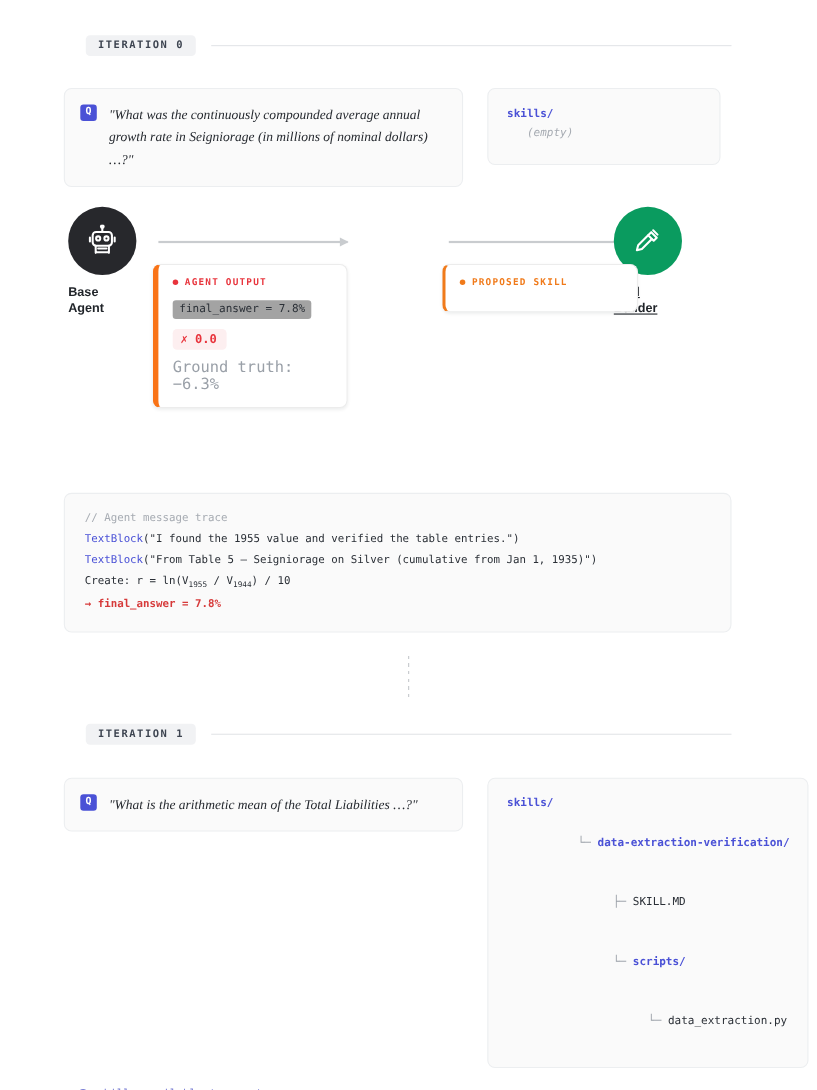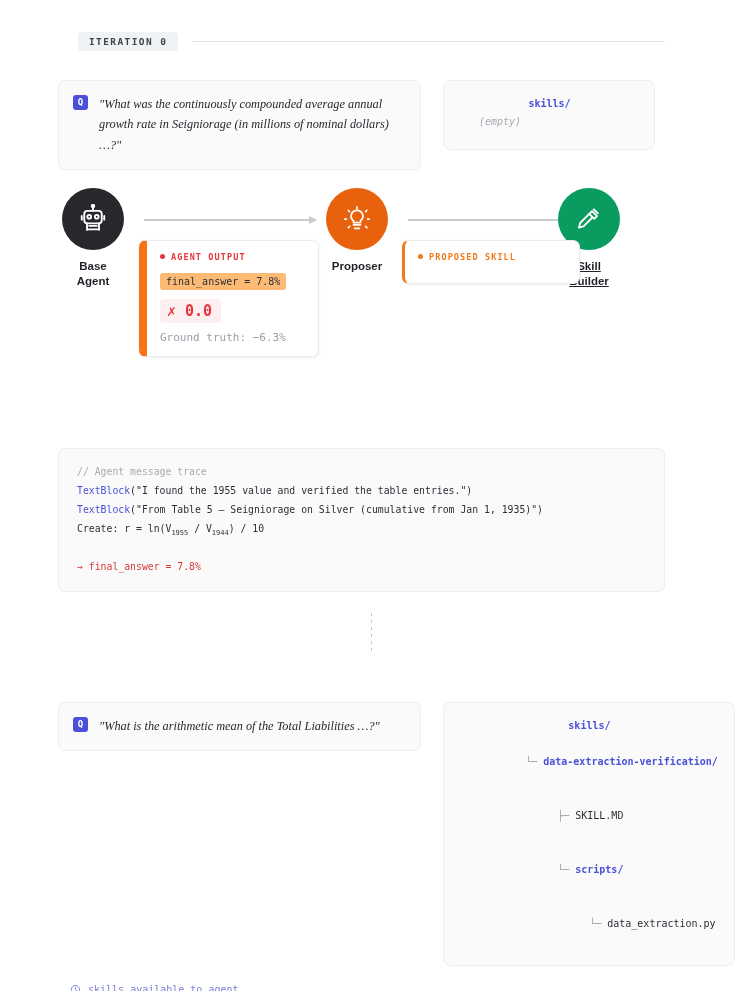--- a/index.html
+++ b/index.html
@@ -85,36 +85,36 @@
   }
   .tree-card {
     flex: 1;
     padding: 14px 16px 14px 17px;
     font-family: "DejaVu Sans Mono", monospace;
     font-size: 10px;
     line-height: 1.8;
     min-height: 40px;
   }
   .tree-line { white-space: pre; }
-  .tree-root { color: #4a51d6; font-weight: bold; text-align: center; }
+  .tree-root { color: #4a51d6; font-weight: bold; }
   .tree-dir { color: #4a51d6; font-weight: bold; }
   .tree-file { color: #2a2f36; }
   .tree-branch { color: #9aa0a8; }
   .tree-empty { color: #a6abb2; font-style: italic; }
 
   
   .pipeline {
     position: relative;
     margin: 0 0 0 58px;
     height: 170px;
   }
   .node {
     position: absolute;
     width: 62px;
-    text-align: center;
+    text-align: left;
   }
   .node-circle {
     width: 62px;
     height: 62px;
     border-radius: 50%;
     display: flex;
     align-items: center;
     justify-content: center;
   }
   .node-base   { background: #27282c; }
@@ -144,62 +144,62 @@
 
   
   .out-card {
     position: absolute;
     background: #ffffff;
     border: 1px solid #ececec;
     border-radius: 7px;
     box-shadow: 0 1px 3px rgba(16,22,26,.07);
     padding: 11px 13px 12px 13px;
   }
-  .out-card.fail { border-left: 8px solid #f97316; }
+  .out-card.fail { border-left: 5px solid #f97316; }
   .out-card.skill { border-left: 3px solid #f07a1a; }
 
   .out-title {
     font-family: "DejaVu Sans Mono", monospace;
     font-size: 8.5px;
     font-weight: bold;
     letter-spacing: 1.1px;
     display: flex;
     align-items: center;
     gap: 6px;
     margin-bottom: 9px;
   }
   .out-title.fail { color: #e8343c; }
   .out-title.skill { color: #f07a1a; }
   .dot { width: 5px; height: 5px; border-radius: 50%; display: inline-block; }
   .dot.fail { background: #e8343c; }
   .dot.skill { background: #f07a1a; }
 
   .code-chip {
     display: inline-block;
-    background: #fdba74;
+    background: #a3a3a3;
     border-radius: 3px;
     padding: 3px 6px;
     font-family: "DejaVu Sans Mono", monospace;
     font-size: 10px;
     color: #2a2f36;
     margin-bottom: 9px;
   }
   .score {
     display: inline-block;
     border-radius: 4px;
     padding: 3px 9px 3px 7px;
     font-family: "DejaVu Sans Mono", monospace;
-    font-size: 15px;
+    font-size: 11px;
     font-weight: bold;
     margin-bottom: 8px;
   }
   .score.fail { background: #fdeff0; color: #e8343c; }
   .ground {
     font-family: "DejaVu Sans Mono", monospace;
-    font-size: 11px;
+    font-size: 14px;
     color: #9aa0a8;
   }
   .skill-body {
     font-family: "DejaVu Sans Mono", monospace;
     font-size: 10px;
     line-height: 1.75;
     color: #2a2f36;
   }
   .skill-body .inl {
     background: #f2f3f4;
@@ -225,21 +225,21 @@
     border: 1px solid #eceef0;
     border-radius: 7px;
     padding: 13px 18px 15px 18px;
     font-family: "DejaVu Sans Mono", monospace;
     font-size: 9.8px;
     line-height: 1.95;
   }
   .t-comment { color: #a6abb2; }
   .t-block { color: #4a51d6; }
   .t-str { color: #2a2f36; }
-  .t-final { color: #d63a3a; font-weight: normal; margin-top: 16px; }
+  .t-final { color: #d63a3a; font-weight: bold; }
   .t-plain { color: #2a2f36; }
   sub { font-size: 7px; }
 
   
   .vdots {
     width: 1px;
     height: 40px;
     margin: 0 auto;
     background: repeating-linear-gradient(to bottom, #c4c7cb 0 3px, transparent 3px 7px);
   }
@@ -287,30 +287,20 @@
           <path d="M9 17.5h6M8 20.3h8M7.2 15.5v5.2M16.8 15.5v5.2"></path>
           <path d="M3 9.5v3M21 9.5v3"></path>
         </svg>
       </div>
       <div class="node-label">
         <span>Base</span><br>
         <span>Agent</span>
       </div>
     </div>
 
-    <div class="node" style="left:268px; top:2px;">
-      <div class="node-circle node-prop">
-        <svg width="28" height="28" viewBox="0 0 24 24" fill="none" stroke="#ffffff" stroke-width="1.5" stroke-linecap="round" stroke-linejoin="round">
-          <path d="M9 17h6M10 20h4"></path>
-          <path d="M12 4.5a5 5 0 0 0-3 9v1.5h6V13.5a5 5 0 0 0-3-9z"></path>
-          <path d="M12 1.5v1.4M4.6 4.6l1 1M1.5 12h1.4M19.4 5.6l1-1M21.1 12h1.4M4.6 19.4l1-1M19.4 18.4l1 1"></path>
-        </svg>
-      </div>
-      <div class="node-label">Proposer</div>
-    </div>
 
     <div class="node" style="left:500px; top:2px;text-decoration:underline;">
       <div class="node-circle node-skill">
         <svg width="28" height="28" viewBox="0 0 24 24" fill="none" stroke="#ffffff" stroke-width="1.6" stroke-linecap="round" stroke-linejoin="round">
           <path d="M14.6 5.2l4.3 4.3-2.4 2.4-4.3-4.3z"></path>
           <path d="M12.2 7.6L4.4 15.4l-1 3.9 3.9-1 7.8-7.8"></path>
           <path d="M16.1 3.7l3.4 3.4"></path>
         </svg>
       </div>
       <div class="node-label">
@@ -350,20 +340,24 @@
     <div class="t-plain">
       <span>Create: r = ln(V</span><sub>1955</sub><span> / V</span><sub>1944</sub><span>) / 10</span>
     </div>
     <div class="t-final">→ final_answer = 7.8%</div>
   </div>
 
   <div style="height:21px"></div>
   <div class="vdots"></div>
   <div style="height:21px"></div>
 
+  <div class="iter-header">
+    <div class="iter-chip">ITERATION 1</div>
+    <div class="iter-rule"></div>
+  </div>
 
   <div style="height:28px"></div>
 
   <div class="row-two">
     <div class="card question-card" style="align-self:flex-start;">
       <div class="q-badge">Q</div>
       <div class="q-text">"What is the arithmetic mean of the Total Liabilities …?"</div>
     </div>
     <div class="card tree-card">
       <div class="tree-line tree-root">skills/</div>

